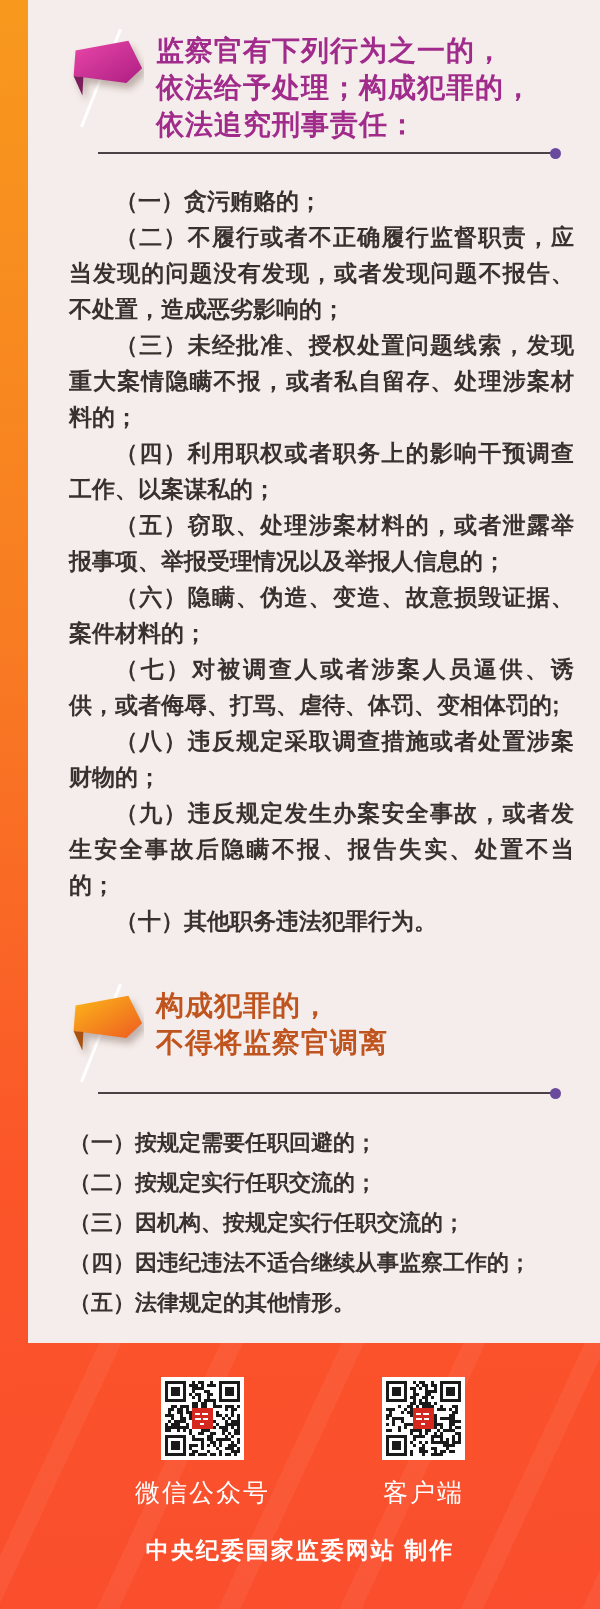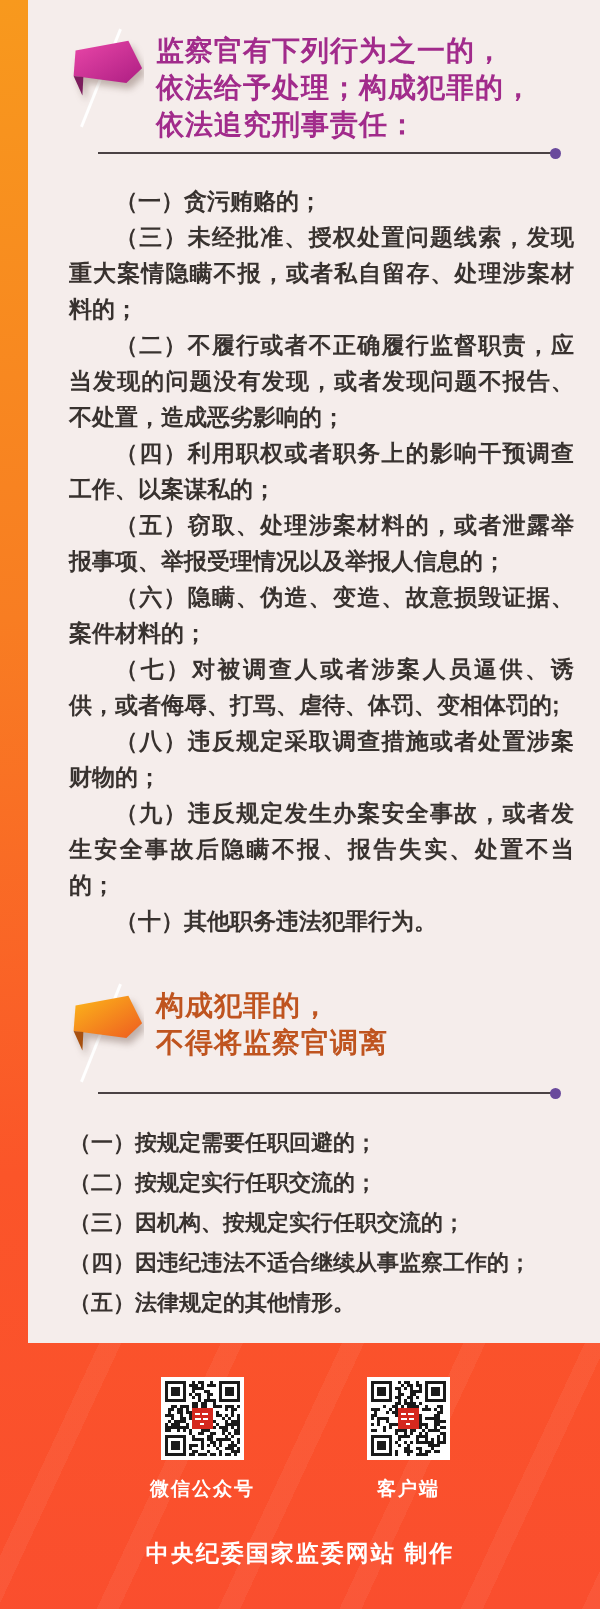--- a/index.html
+++ b/index.html
@@ -35,22 +35,22 @@
   .divider{position:relative;height:12px;margin:4px 54px 0 70px;}
   .divider .line{position:absolute;left:0;right:6px;top:5px;height:2px;background:#4a4244;}
   .divider .dot{position:absolute;right:0;top:1px;width:11px;height:11px;border-radius:50%;background:#6a4a9c;}
   .list{margin:24px 41px 0 41px;color:#38322f;font-weight:bold;text-align:justify;}
   .list-1 p{font-size:23px;line-height:36px;margin:0;text-indent:2em;}
   .list-2 p{font-size:22px;line-height:40px;margin:0;}
   .footer{position:absolute;left:0;top:1343px;width:600px;height:266px;}
   .qr-row{display:flex;justify-content:center;gap:112px;padding-top:34px;}
   .qr-col{display:flex;flex-direction:column;align-items:center;}
   .qr-box{width:83px;height:83px;display:block;}
-  .qr-label{margin-top:16px;color:#ffffff;font-size:19px;font-weight:bold;letter-spacing:2px;}
-  .credit{margin-top:36px;text-align:center;color:#ffffff;font-size:23px;font-weight:bold;letter-spacing:2px;}
+  .qr-label{margin-top:16px;color:#ffffff;font-size:25px;font-weight:normal;letter-spacing:2px;}
+  .credit{margin-top:26px;text-align:center;color:#ffffff;font-size:23px;font-weight:bold;letter-spacing:2px;}
 </style>
 </head>
 <body>
 
 <div class="poster">
   <div class="card">
 
     <div class="heading-row">
       <svg class="flag-icon" viewBox="0 0 90 100">
         <defs>
@@ -70,22 +70,22 @@
         <span>依法给予处理；构成犯罪的，</span>
         <span>依法追究刑事责任：</span>
       </div>
     </div>
     <div class="divider">
       <div class="line"></div>
       <div class="dot"></div>
     </div>
     <div class="list list-1">
       <p>（一）贪污贿赂的；</p>
+      <p>（二）不履行或者不正确履行监督职责，应当发现的问题没有发现，或者发现问题不报告、不处置，造成恶劣影响的；</p>
       <p>（三）未经批准、授权处置问题线索，发现重大案情隐瞒不报，或者私自留存、处理涉案材料的；</p>
-      <p>（二）不履行或者不正确履行监督职责，应当发现的问题没有发现，或者发现问题不报告、不处置，造成恶劣影响的；</p>
       <p>（四）利用职权或者职务上的影响干预调查工作、以案谋私的；</p>
       <p>（五）窃取、处理涉案材料的，或者泄露举报事项、举报受理情况以及举报人信息的；</p>
       <p>（六）隐瞒、伪造、变造、故意损毁证据、案件材料的；</p>
       <p>（七）对被调查人或者涉案人员逼供、诱供，或者侮辱、打骂、虐待、体罚、变相体罚的;</p>
       <p>（八）违反规定采取调查措施或者处置涉案财物的；</p>
       <p>（九）违反规定发生办案安全事故，或者发生安全事故后隐瞒不报、报告失实、处置不当的；</p>
       <p>（十）其他职务违法犯罪行为。</p>
     </div>
 
     <div class="heading-row second">

